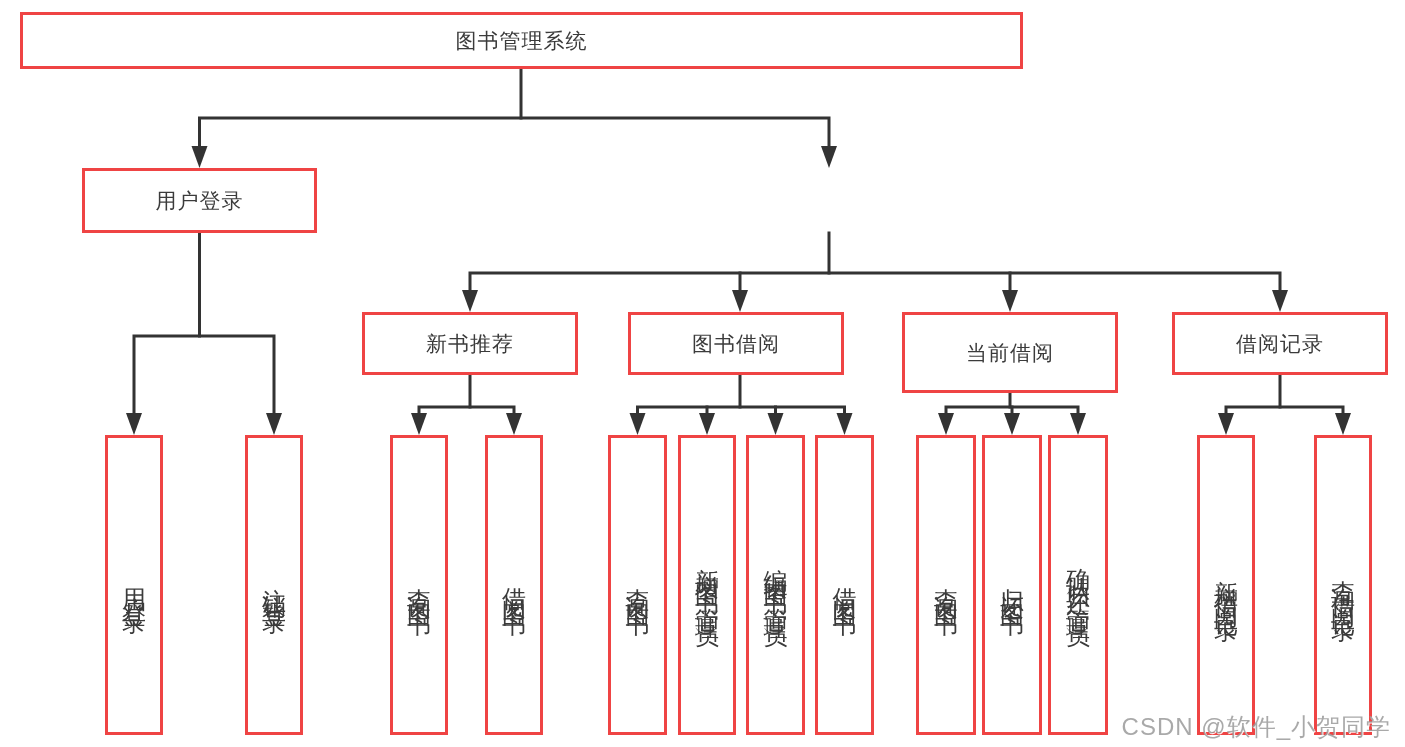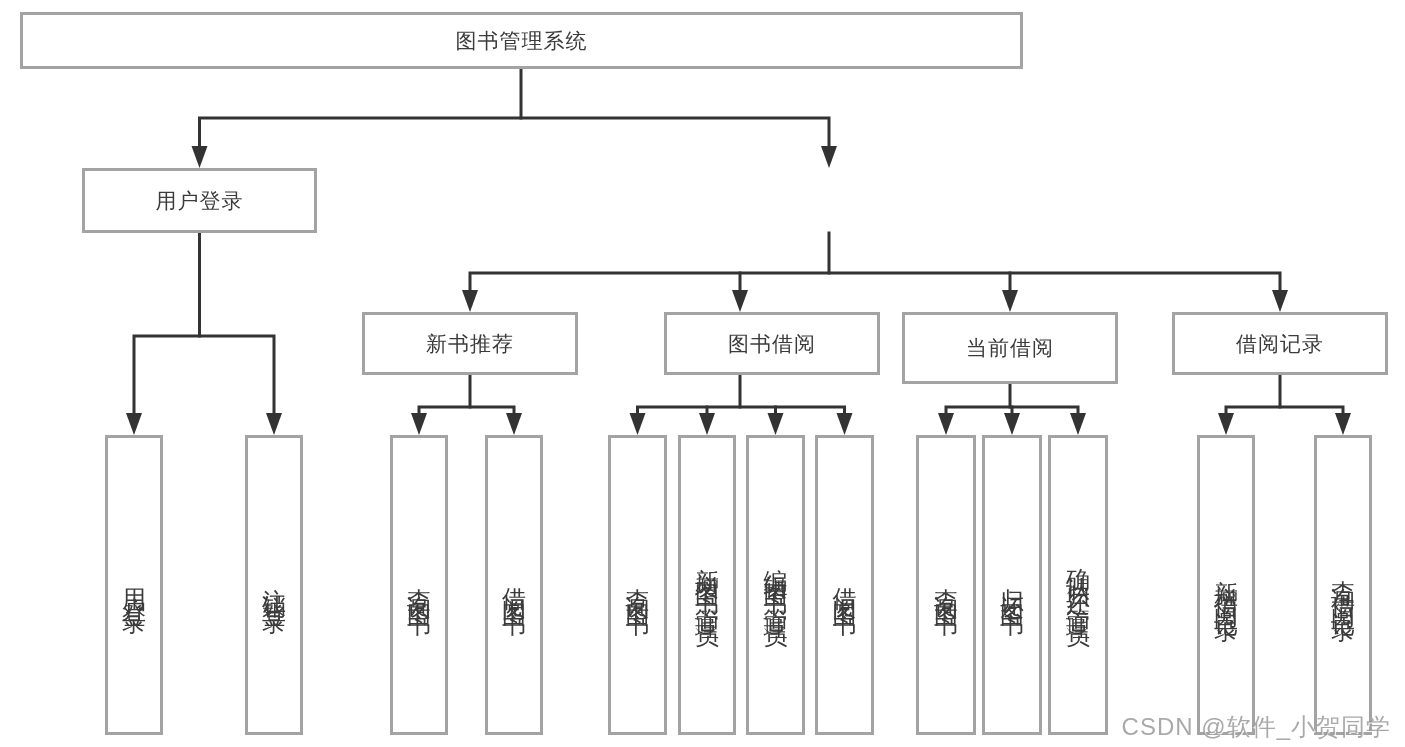--- a/index.html
+++ b/index.html
@@ -29,21 +29,21 @@
     stroke-linecap: square;
   }
   #connectors polygon {
     fill: #333333;
     stroke: none;
   }
   .node {
     position: absolute;
     box-sizing: border-box;
     background: #ffffff;
-    border: 3px solid #a3a3a3;
+    border: 3px solid #ef4444;
     color: #3b3b3b;
     display: flex;
     align-items: center;
     justify-content: center;
     text-align: center;
   }
   .node.h {
     font-size: 21px;
     letter-spacing: 1px;
   }
@@ -124,24 +124,24 @@
     <span>图书管理系统</span>
   </div>
 
   <div class="node h" style="left:82px; top:168px; width:235px; height:65px;">
     <span>用户登录</span>
   </div>
 
   <div class="node h" style="left:362px; top:312px; width:216px; height:63px;">
     <span>新书推荐</span>
   </div>
-  <div class="node h" style="left:664px; top:312px; width:216px; height:63px;">
+  <div class="node h" style="left:628px; top:312px; width:216px; height:63px;">
     <span>图书借阅</span>
   </div>
-  <div class="node h" style="left:902px; top:312px; width:216px; height:72px;">
+  <div class="node h" style="left:902px; top:312px; width:216px; height:81px;">
     <span>当前借阅</span>
   </div>
   <div class="node h" style="left:1172px; top:312px; width:216px; height:63px;">
     <span>借阅记录</span>
   </div>
 
   <div class="node v" style="left:105px; top:435px; width:58px; height:300px;">
     <span class="vtext">用户登录</span>
   </div>
   <div class="node v" style="left:245px; top:435px; width:58px; height:300px;">

